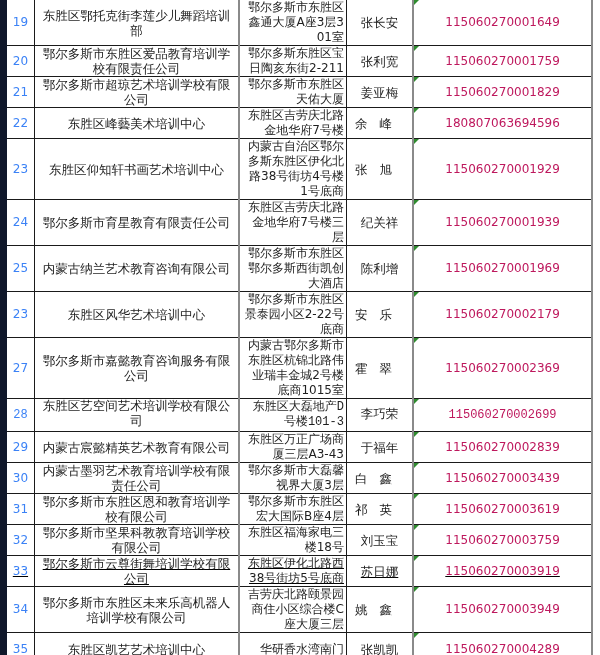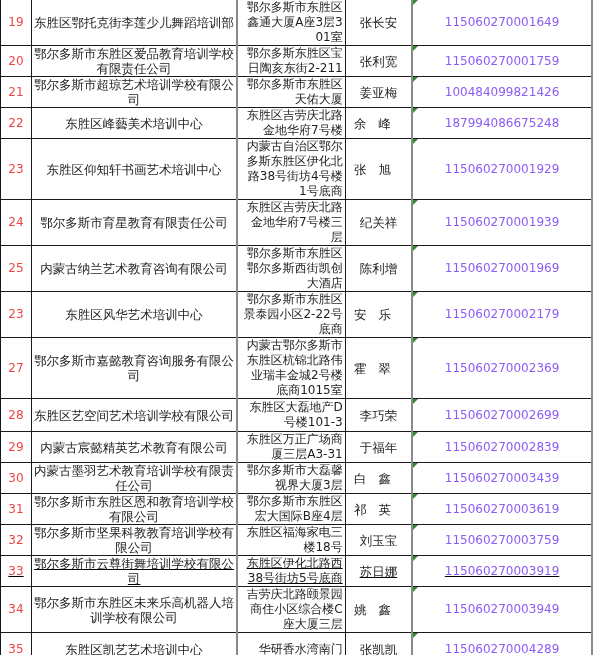--- a/index.html
+++ b/index.html
@@ -2,27 +2,27 @@
 <html><head>
 <meta charset="utf-8">
 <style>
   html, body { margin: 0; padding: 0; background: #ffffff; }
   body { width: 600px; height: 655px; overflow: hidden; position: relative;
          font-family: "DejaVu Sans", "Liberation Sans", sans-serif; }
   #sheet { position: absolute; left: 0; top: 0; width: 600px; height: 655px; overflow: hidden; }
   table { border-collapse: collapse; table-layout: fixed; position: absolute; left: 0; top: -1px; }
   td { border: 1px solid #1a1a1a; padding: 0 2px; vertical-align: middle;
        font-size: 12.5px; line-height: 15px; color: #1e1e1e; overflow: hidden; word-break: break-all; }
-  td.num { text-align: center; font-size: 12px; border-left: 1px solid #0f172a; color: #ef4444; }
+  td.num { text-align: center; font-size: 12px; border-left: 7px solid #0f172a; color: #3b82f6; }
   td.name { text-align: center; }
   td.addr { text-align: right; font-size: 12px; border-left: 2px solid #8a8a8a; }
   td.contact { text-align: center; letter-spacing: 0px; margin-left: 48px; }
   td.contact.spaced { letter-spacing: 12px; }
   td.code { text-align: center; font-size: 12px; position: relative; border-left: 2px solid #8a8a8a;
-            border-right: 2px solid #8a8a8a; color: #8b5cf6; }
+            border-right: 2px solid #8a8a8a; color: #be185d; }
   td.code .flag { position: absolute; left: 0; top: 0; width: 0; height: 0;
                   border-top: 5px solid #2e8b2e; border-right: 5px solid transparent; }
   td.edge { border: none; border-left: 2px solid #8a8a8a; background: #ffffff; }
 </style>
 </head>
 <body>
 
 <div id="sheet">
   <table id="grid">
     <colgroup>
@@ -50,30 +50,30 @@
     <td class="contact"><span>张利宽</span></td>
     <td class="code"><span class="flag"></span><span>115060270001759</span></td>
     <td class="edge"></td>
   </tr>
 
   <tr style="height: 31px;">
     <td class="num"><span>21</span></td>
     <td class="name"><span>鄂尔多斯市超琼艺术培训学校有限公司</span></td>
     <td class="addr"><span>鄂尔多斯市东胜区天佑大厦</span></td>
     <td class="contact"><span>姜亚梅</span></td>
-    <td class="code"><span class="flag"></span><span>100484099821426</span></td>
+    <td class="code"><span class="flag"></span><span>115060270001829</span></td>
     <td class="edge"></td>
   </tr>
 
   <tr style="height: 31px;">
     <td class="num"><span>22</span></td>
     <td class="name"><span>东胜区峰藝美术培训中心</span></td>
     <td class="addr"><span>东胜区吉劳庆北路  金地华府7号楼</span></td>
     <td class="contact spaced"><span>余峰</span></td>
-    <td class="code"><span class="flag"></span><span>187994086675248</span></td>
+    <td class="code"><span class="flag"></span><span>180807063694596</span></td>
     <td class="edge"></td>
   </tr>
 
   <tr style="height: 46px;">
     <td class="num"><span>23</span></td>
     <td class="name"><span>东胜区仰知轩书画艺术培训中心</span></td>
     <td class="addr"><span>内蒙古自治区鄂尔多斯东胜区伊化北路38号街坊4号楼1号底商</span></td>
     <td class="contact spaced"><span>张旭</span></td>
     <td class="code"><span class="flag"></span><span>115060270001929</span></td>
     <td class="edge"></td>
@@ -108,33 +108,33 @@
 
   <tr style="height: 46px;">
     <td class="num"><span>27</span></td>
     <td class="name"><span>鄂尔多斯市嘉懿教育咨询服务有限公司</span></td>
     <td class="addr"><span>内蒙古鄂尔多斯市东胜区杭锦北路伟业瑞丰金城2号楼底商1015室</span></td>
     <td class="contact spaced"><span>霍翠</span></td>
     <td class="code"><span class="flag"></span><span>115060270002369</span></td>
     <td class="edge"></td>
   </tr>
 
-  <tr style="height: 33px;">
+  <tr style="height: 33px; font-family: Liberation Mono, monospace;">
     <td class="num"><span>28</span></td>
     <td class="name"><span>东胜区艺空间艺术培训学校有限公司</span></td>
     <td class="addr"><span>东胜区大磊地产D号楼101-3</span></td>
     <td class="contact"><span>李巧荣</span></td>
     <td class="code"><span class="flag"></span><span>115060270002699</span></td>
     <td class="edge"></td>
   </tr>
 
   <tr style="height: 31px;">
     <td class="num"><span>29</span></td>
     <td class="name"><span>内蒙古宸懿精英艺术教育有限公司</span></td>
-    <td class="addr"><span>东胜区万正广场商厦三层A3-31</span></td>
+    <td class="addr"><span>东胜区万正广场商厦三层A3-43</span></td>
     <td class="contact"><span>于福年</span></td>
     <td class="code"><span class="flag"></span><span>115060270002839</span></td>
     <td class="edge"></td>
   </tr>
 
   <tr style="height: 31px;">
     <td class="num"><span>30</span></td>
     <td class="name"><span>内蒙古墨羽艺术教育培训学校有限责任公司</span></td>
     <td class="addr"><span>鄂尔多斯市大磊馨视界大厦3层</span></td>
     <td class="contact spaced"><span>白鑫</span></td>

